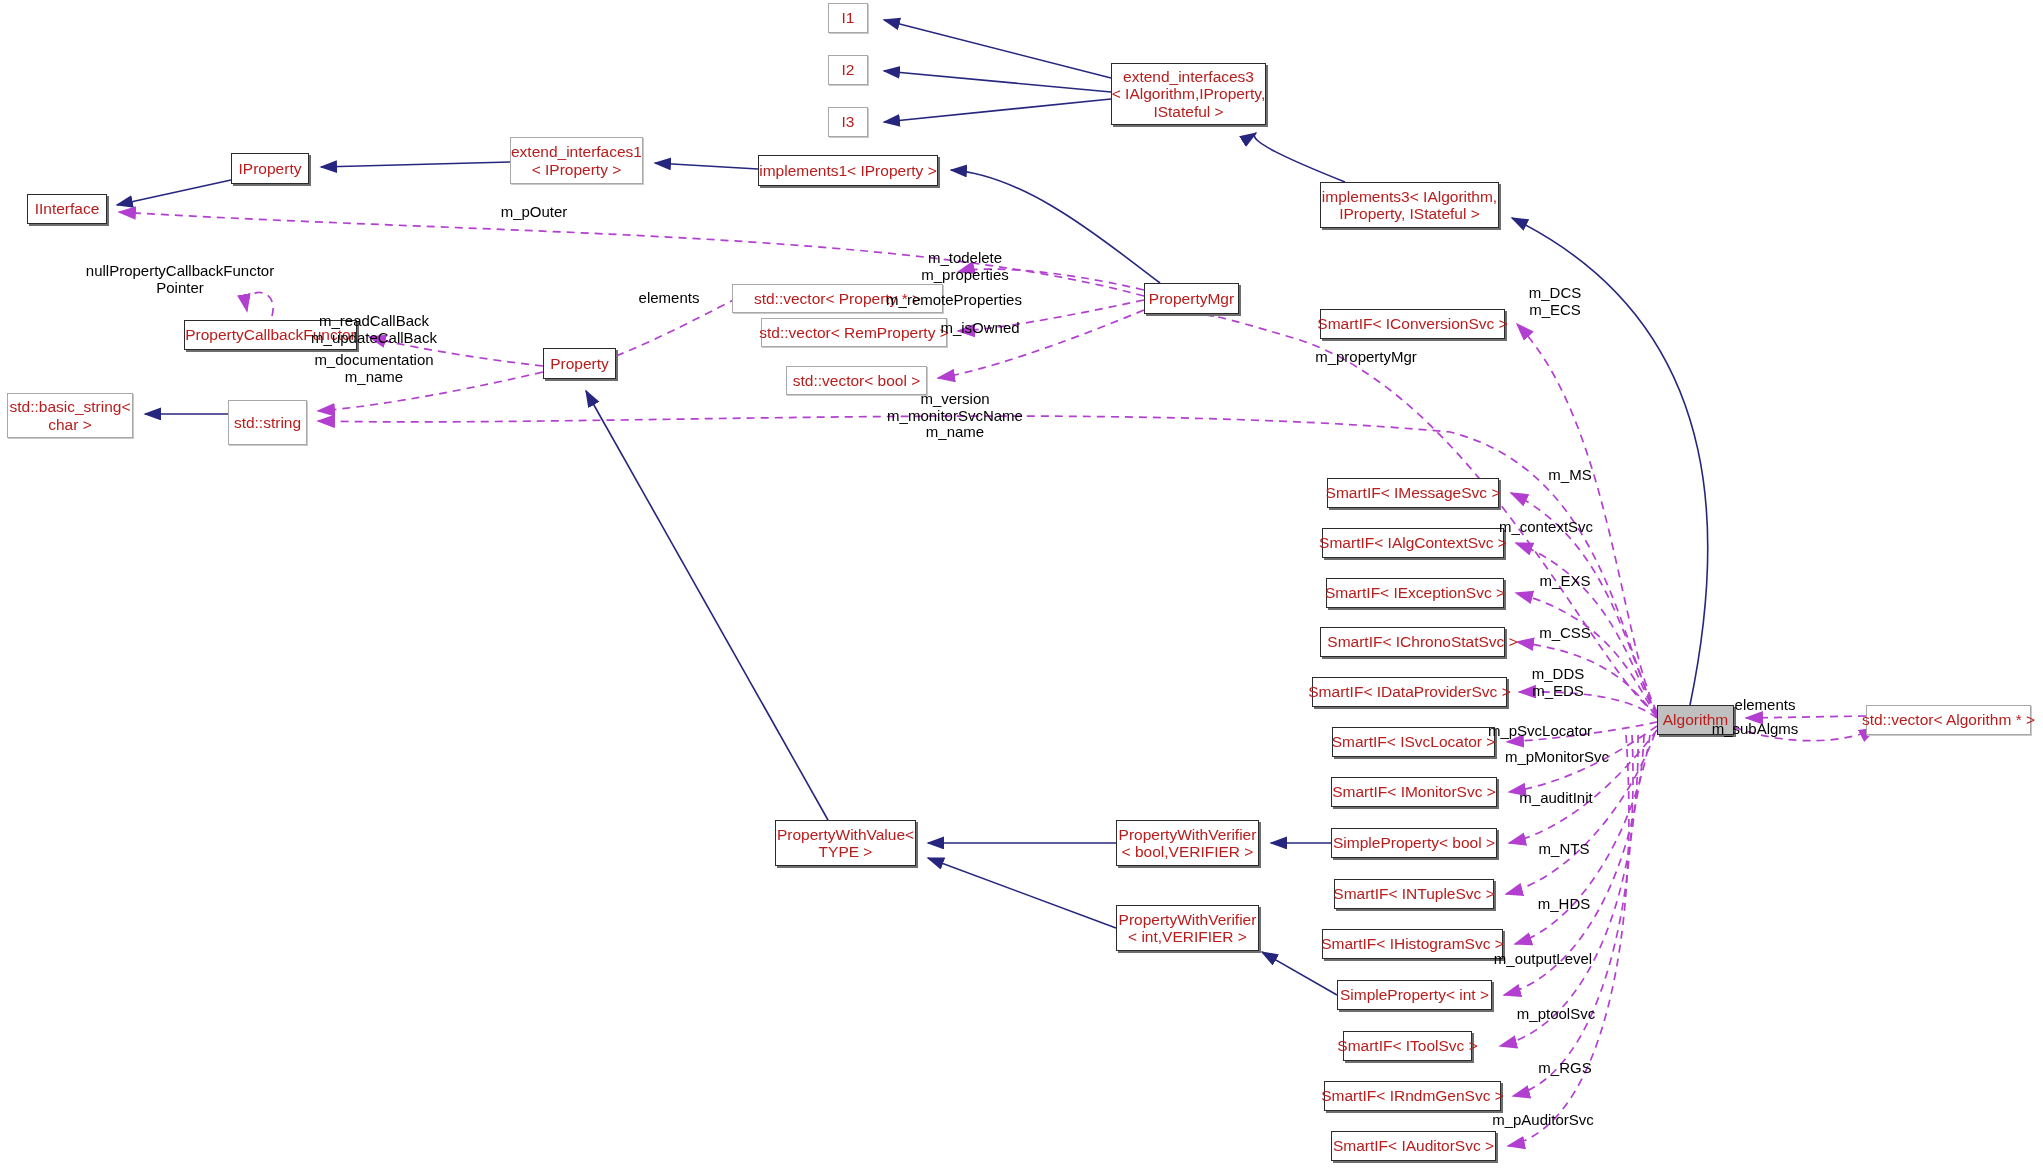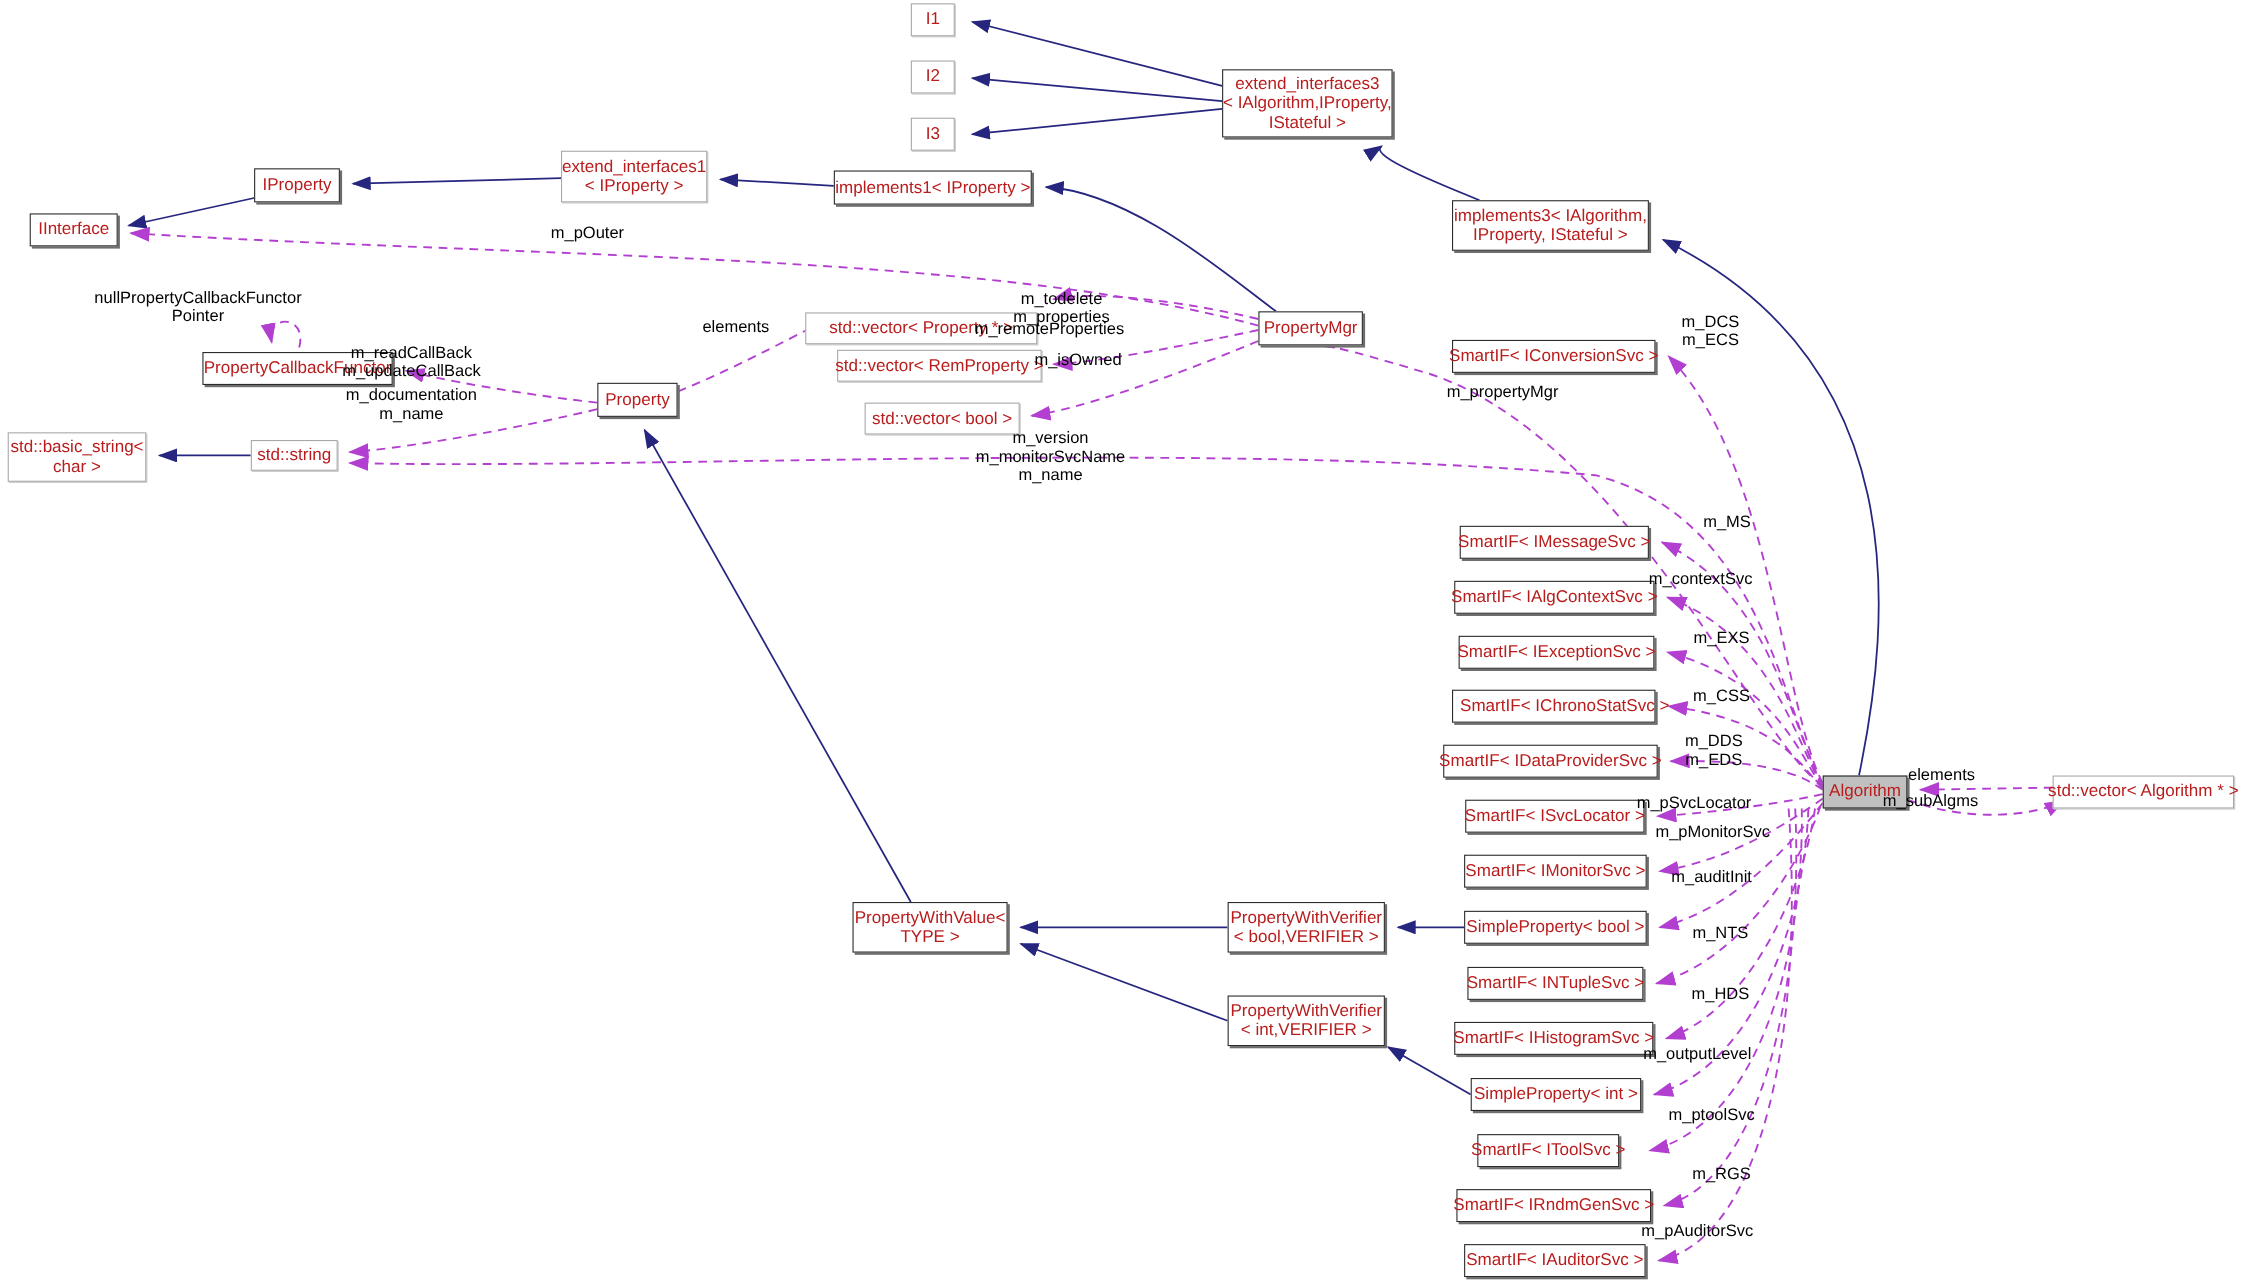--- a/index.html
+++ b/index.html
@@ -160,21 +160,21 @@
 IProperty, IStateful &gt;</span></div>
   <div class="node strong" style="left: 27px; top: 194px; width: 80px; height: 30px;"><span>IInterface</span></div>
   <div class="node strong" style="left: 184px; top: 320px; width: 173px; height: 30px;"><span>PropertyCallbackFunctor</span></div>
   <div class="node" style="left: 732px; top: 260px; width: 211px; height: 29px; border: 1px solid rgb(168, 168, 168); box-shadow: rgb(201, 201, 201) 1px 1px 0px 0px; margin-top: 24px;"><span>std::vector&lt; Property * &gt;</span></div>
   <div class="node" style="left: 761px; top: 318px; width: 186px; height: 29px; border: 1px solid rgb(168, 168, 168); box-shadow: rgb(201, 201, 201) 1px 1px 0px 0px;"><span>std::vector&lt; RemProperty &gt;</span></div>
   <div class="node" style="left: 786px; top: 366px; width: 141px; height: 29px; border: 1px solid rgb(168, 168, 168); box-shadow: rgb(201, 201, 201) 1px 1px 0px 0px;"><span>std::vector&lt; bool &gt;</span></div>
   <div class="node strong" style="left: 1144px; top: 283px; width: 95px; height: 31px;"><span>PropertyMgr</span></div>
   <div class="node strong" style="left: 543px; top: 348px; width: 73px; height: 31px;"><span>Property</span></div>
   <div class="node" style="left: 7px; top: 393px; width: 126px; height: 45px; border: 1px solid rgb(168, 168, 168); box-shadow: rgb(201, 201, 201) 1px 1px 0px 0px;"><span>std::basic_string&lt;
 char &gt;</span></div>
-  <div class="node" style="left: 228px; top: 400px; width: 79px; height: 28px; border: 1px solid rgb(168, 168, 168); box-shadow: rgb(201, 201, 201) 1px 1px 0px 0px;"><span>std::string</span></div>
+  <div class="node" style="left: 228px; top: 400px; width: 79px; height: 45px; border: 1px solid rgb(168, 168, 168); box-shadow: rgb(201, 201, 201) 1px 1px 0px 0px;"><span>std::string</span></div>
   <div class="node strong" style="left: 1320px; top: 309px; width: 185px; height: 30px;"><span>SmartIF&lt; IConversionSvc &gt;</span></div>
   <div class="node strong" style="left: 1327px; top: 478px; width: 172px; height: 30px;"><span>SmartIF&lt; IMessageSvc &gt;</span></div>
   <div class="node strong" style="left: 1322px; top: 528px; width: 182px; height: 30px;"><span>SmartIF&lt; IAlgContextSvc &gt;</span></div>
   <div class="node strong" style="left: 1326px; top: 578px; width: 178px; height: 30px;"><span>SmartIF&lt; IExceptionSvc &gt;</span></div>
   <div class="node strong" style="left: 1320px; top: 627px; width: 185px; height: 30px; padding-left: 20px;"><span>SmartIF&lt; IChronoStatSvc &gt;</span></div>
   <div class="node strong" style="left: 1312px; top: 677px; width: 195px; height: 30px;"><span>SmartIF&lt; IDataProviderSvc &gt;</span></div>
   <div class="node strong" style="left: 1332px; top: 727px; width: 163px; height: 30px;"><span>SmartIF&lt; ISvcLocator &gt;</span></div>
   <div class="node strong" style="left: 1331px; top: 777px; width: 166px; height: 30px;"><span>SmartIF&lt; IMonitorSvc &gt;</span></div>
   <div class="node strong" style="left: 1331px; top: 828px; width: 166px; height: 30px;"><span>SimpleProperty&lt; bool &gt;</span></div>
   <div class="node strong" style="left: 1334px; top: 879px; width: 160px; height: 30px;"><span>SmartIF&lt; INTupleSvc &gt;</span></div>
@@ -191,21 +191,21 @@
 &lt; int,VERIFIER &gt;</span></div>
   <div class="node current" style="left: 1657px; top: 705px; width: 77px; height: 30px;"><span>Algorithm</span></div>
   <div class="node" style="left: 1866px; top: 705px; width: 165px; height: 30px; border: 1px solid rgb(168, 168, 168); box-shadow: rgb(201, 201, 201) 1px 1px 0px 0px;"><span>std::vector&lt; Algorithm * &gt;</span></div>
 
   <div class="edge-label" style="left: 534px; top: 204px; transform: translateX(-50%);"><span>m_pOuter</span></div>
   <div class="edge-label" style="left: 180px; top: 263px; transform: translateX(-50%);"><span>nullPropertyCallbackFunctor
 Pointer</span></div>
   <div class="edge-label" style="left: 374px; top: 313px; transform: translateX(-50%);"><span>m_readCallBack
 m_updateCallBack</span></div>
   <div class="edge-label" style="left: 669px; top: 290px; transform: translateX(-50%);"><span>elements</span></div>
-  <div class="edge-label" style="left: 965px; top: 264px; transform: translateX(-50%); text-align: center;"><span>m_todelete
+  <div class="edge-label" style="left: 965px; top: 250px; transform: translateX(-50%); text-align: center;"><span>m_todelete
 m_properties</span></div>
   <div class="edge-label" style="left: 954px; top: 292px; transform: translateX(-50%);"><span>m_remoteProperties</span></div>
   <div class="edge-label" style="left: 980px; top: 320px; transform: translateX(-50%);"><span>m_isOwned</span></div>
   <div class="edge-label" style="left: 374px; top: 352px; transform: translateX(-50%);"><span>m_documentation
 m_name</span></div>
   <div class="edge-label" style="left: 955px; top: 391px; transform: translateX(-50%);"><span>m_version
 m_monitorSvcName
 m_name</span></div>
   <div class="edge-label" style="left: 1555px; top: 285px; transform: translateX(-50%);"><span>m_DCS
 m_ECS</span></div>

